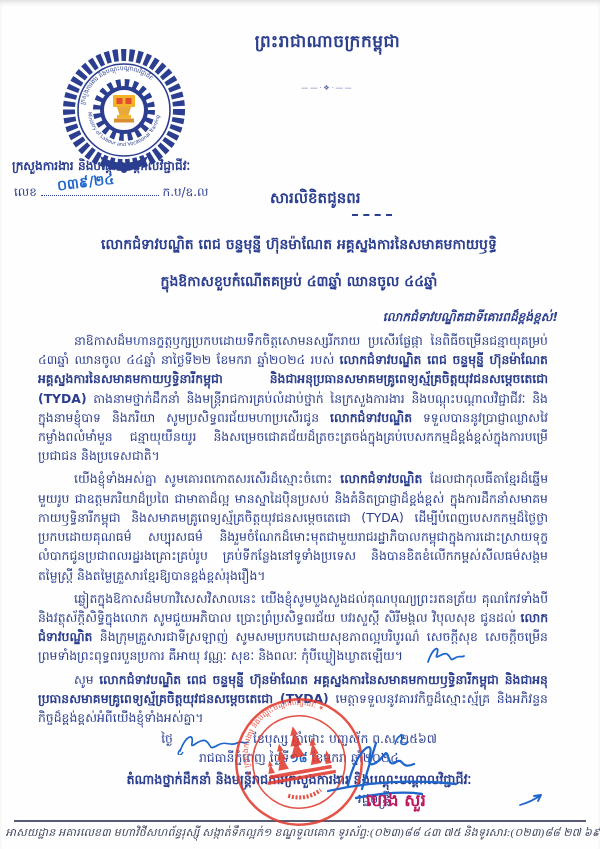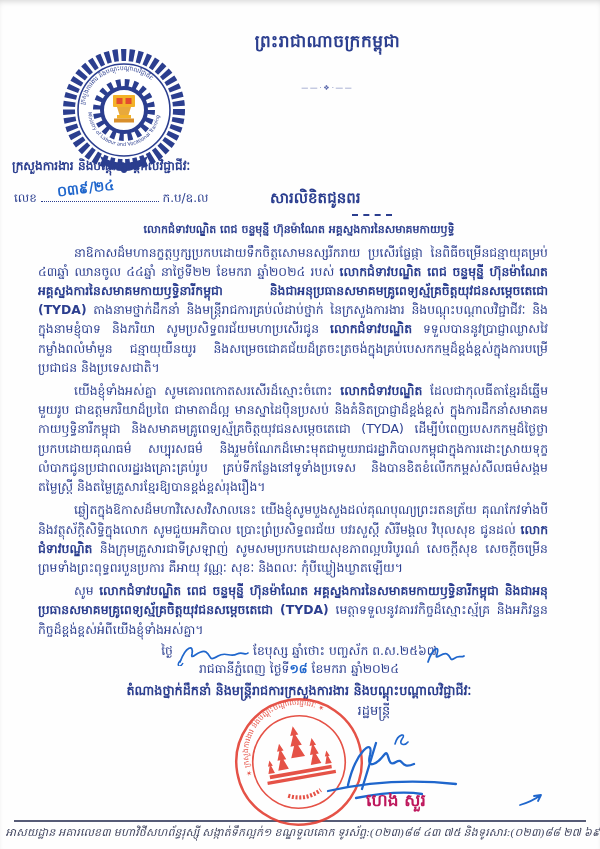--- a/index.html
+++ b/index.html
@@ -12,30 +12,30 @@
   [data-interactable]{cursor:default;}
   .abs{position:absolute;}
   .ctr{text-align:center;}
   .b{font-weight:700;}
   
   .kingdom{top:30px;left:55px;right:0;font-size:17px;font-weight:700;letter-spacing:.5px;}
   .motto{top:57px;left:55px;right:0;font-size:14.5px;}
   .ornament{top:84px;left:55px;right:0;font-size:7px;letter-spacing:2px;color:#5a68ab;}
   .emblem{left:58px;top:48px;width:132px;height:132px;}
   .ministry-name{left:12px;top:159px;width:280px;font-size:12.2px;font-weight:700;line-height:1.3;}
-  .ref-line{left:14px;top:188px;width:310px;font-size:12px;white-space:nowrap;}
+  .ref-line{left:14px;top:182px;width:310px;font-size:12px;white-space:nowrap;}
   .dotted{display:inline-block;width:118px;border-bottom:1.5px dotted #2b3e8f;position:relative;height:13px;vertical-align:baseline;}
   .hand{color:#1f66cc;}
   .ref-hand{position:absolute;left:16px;top:-9px;font-size:14px;transform:rotate(-7deg);font-weight:600;white-space:nowrap;}
   .doc-title{left:270px;top:188px;width:220px;font-size:15px;font-weight:700;text-align:left;}
   .doc-title-div{left:352px;top:214px;width:40px;border-top:2px dashed #2b3e8f;}
   
   .content{top:218px;left:38px;right:40px;font-size:12.4px;line-height:1.55;}
   .salutation{text-align:center;font-weight:700;font-size:14px;margin:0 0 1px 0;}
-  .disp{text-align:center;font-weight:700;font-size:11px;margin:4px;line-height:1.5;}
+  .disp{text-align:center;font-weight:700;font-size:14px;margin:16px;line-height:1.5;}
   .honorific{text-align:right;font-style:italic;font-weight:700;font-size:12.2px;margin:3px 2px 2px 0;}
   .para{margin:4px 12px 0 0;text-align:justify;text-indent:36px;}
   .date-block{margin-top:3px;text-align:center;line-height:1.5;}
   .lunar-scribble{vertical-align:middle;margin:0 2px -6px 2px;}
   .representative{text-align:center;font-weight:700;font-size:12.8px;margin-top:2px;position:relative;z-index:2;}
   .minister-title{text-align:center;font-size:13px;padding-left:150px;position:relative;z-index:2;}
   
   .stamp{left:233px;top:696px;width:132px;height:132px;transform:rotate(-10deg);opacity:.88;z-index:3;pointer-events:none;}
   .signature{left:322px;top:733px;width:156px;height:72px;z-index:4;}
   .signer-name{left:328px;top:789px;width:136px;text-align:center;font-size:17px;font-weight:700;color:#be185d;z-index:4;}
@@ -84,20 +84,22 @@
       <span class="hand ref-hand" data-interactable="false">០៣៩/២៤</span>
     </span>
     <span data-interactable="false">ក.ប/ឧ.ល</span>
   </div>
 
   <div class="abs doc-title" data-interactable="false">សារលិខិតជូនពរ</div>
   <div class="abs doc-title-div" data-interactable="false"></div>
 
   <div class="abs content" data-interactable="false">
     <p class="disp" data-interactable="false">លោកជំទាវបណ្ឌិត ពេជ ចន្ទមុន្នី ហ៊ុនម៉ាណែត អគ្គស្នងការនៃសមាគមកាយឫទ្ធិ</p>
+    <p class="disp" data-interactable="false">ក្នុងឱកាសខួបកំណើតគម្រប់ ៤៣ឆ្នាំ ឈានចូល ៤៤ឆ្នាំ</p>
+    <p class="honorific" data-interactable="false">លោកជំទាវបណ្ឌិតជាទីគោរពដ៏ខ្ពង់ខ្ពស់!</p>
 
     <div data-interactable="false">
         <p class="para" data-interactable="false"><span>នាឱកាសដ៏មហានក្ខត្តឫក្សប្រកបដោយទឹកចិត្តសោមនស្សរីករាយ ប្រសើរផ្លែផ្កា នៃពិធីចម្រើនជន្មាយុគម្រប់ ៤៣ឆ្នាំ ឈានចូល ៤៤ឆ្នាំ នាថ្ងៃទី២២ ខែមករា ឆ្នាំ២០២៤ របស់ </span><span class="b">លោកជំទាវបណ្ឌិត ពេជ ចន្ទមុន្នី ហ៊ុនម៉ាណែត អគ្គស្នងការនៃសមាគមកាយឫទ្ធិនារីកម្ពុជា និងជាអនុប្រធានសមាគមគ្រូពេទ្យស្ម័គ្រចិត្តយុវជនសម្ដេចតេជោ (TYDA)</span><span> តាងនាមថ្នាក់ដឹកនាំ និងមន្ត្រីរាជការគ្រប់លំដាប់ថ្នាក់ នៃក្រសួងការងារ និងបណ្ដុះបណ្ដាលវិជ្ជាជីវៈ និងក្នុងនាមខ្ញុំបាទ និងភរិយា សូមប្រសិទ្ធពរជ័យមហាប្រសើរជូន </span><span class="b">លោកជំទាវបណ្ឌិត</span><span> ទទួលបាននូវប្រាជ្ញាឈ្លាសវៃ កម្លាំងពលំមាំមួន ជន្មាយុយឺនយូរ និងសម្រេចជោគជ័យដ៏ត្រចះត្រចង់ក្នុងគ្រប់បេសកកម្មដ៏ខ្ពង់ខ្ពស់ក្នុងការបម្រើប្រជាជន និងប្រទេសជាតិ។</span></p>
         <p class="para" data-interactable="false"><span>យើងខ្ញុំទាំងអស់គ្នា សូមគោរពកោតសរសើរដ៏ស្មោះចំពោះ </span><span class="b">លោកជំទាវបណ្ឌិត</span><span> ដែលជាកុលធីតាខ្មែរដ៏ឆ្នើមមួយរូប ជាឧត្តមភរិយាដ៏ប្រពៃ ជាមាតាដ៏ល្អ មានស្នាដៃប៉ិនប្រសប់ និងគំនិតប្រាជ្ញាដ៏ខ្ពង់ខ្ពស់ ក្នុងការដឹកនាំសមាគមកាយឫទ្ធិនារីកម្ពុជា និងសមាគមគ្រូពេទ្យស្ម័គ្រចិត្តយុវជនសម្ដេចតេជោ (TYDA) ដើម្បីបំពេញបេសកកម្មដ៏ថ្លៃថ្លាប្រកបដោយគុណធម៌ សប្បុរសធម៌ និងរួមចំណែកដ៏មោះមុតជាមួយរាជរដ្ឋាភិបាលកម្ពុជាក្នុងការដោះស្រាយទុក្ខលំបាកជូនប្រជាពលរដ្ឋរងគ្រោះគ្រប់រូប គ្រប់ទីកន្លែងនៅទូទាំងប្រទេស និងបានខិតខំលើកកម្ពស់សីលធម៌សង្គម តម្លៃស្ត្រី និងតម្លៃគ្រួសារខ្មែរឱ្យបានខ្ពង់ខ្ពស់រុងរឿង។</span></p>
         <p class="para" data-interactable="false"><span>ឆ្លៀតក្នុងឱកាសដ៏មហាវិសេសវិសាលនេះ យើងខ្ញុំសូមបួងសួងដល់គុណបុណ្យព្រះរតនត្រ័យ គុណកែវទាំងបី និងវត្ថុស័ក្ដិសិទ្ធិក្នុងលោក សូមជួយអភិបាល ប្រោះព្រំប្រសិទ្ធពរជ័យ បវរសួស្ដី សិរីមង្គល វិបុលសុខ ជូនដល់ </span><span class="b">លោកជំទាវបណ្ឌិត</span><span> និងក្រុមគ្រួសារជាទីស្រឡាញ់ សូមសមប្រកបដោយសុខភាពល្អបរិបូរណ៌ សេចក្ដីសុខ សេចក្ដីចម្រើន ព្រមទាំងព្រះពុទ្ធពរបួនប្រការ គឺអាយុ វណ្ណៈ សុខៈ និងពលៈ កុំបីឃ្លៀងឃ្លាតឡើយ។</span></p>
         <p class="para" data-interactable="false"><span>សូម </span><span class="b">លោកជំទាវបណ្ឌិត ពេជ ចន្ទមុន្នី ហ៊ុនម៉ាណែត អគ្គស្នងការនៃសមាគមកាយឫទ្ធិនារីកម្ពុជា និងជាអនុប្រធានសមាគមគ្រូពេទ្យស្ម័គ្រចិត្តយុវជនសម្ដេចតេជោ (TYDA)</span><span> មេត្តាទទួលនូវគារវកិច្ចដ៏ស្មោះស្ម័គ្រ និងអភិវន្ទនកិច្ចដ៏ខ្ពង់ខ្ពស់អំពីយើងខ្ញុំទាំងអស់គ្នា។</span></p>
       </div>
 
     <div class="date-block" data-interactable="false">
       <div data-interactable="false">

